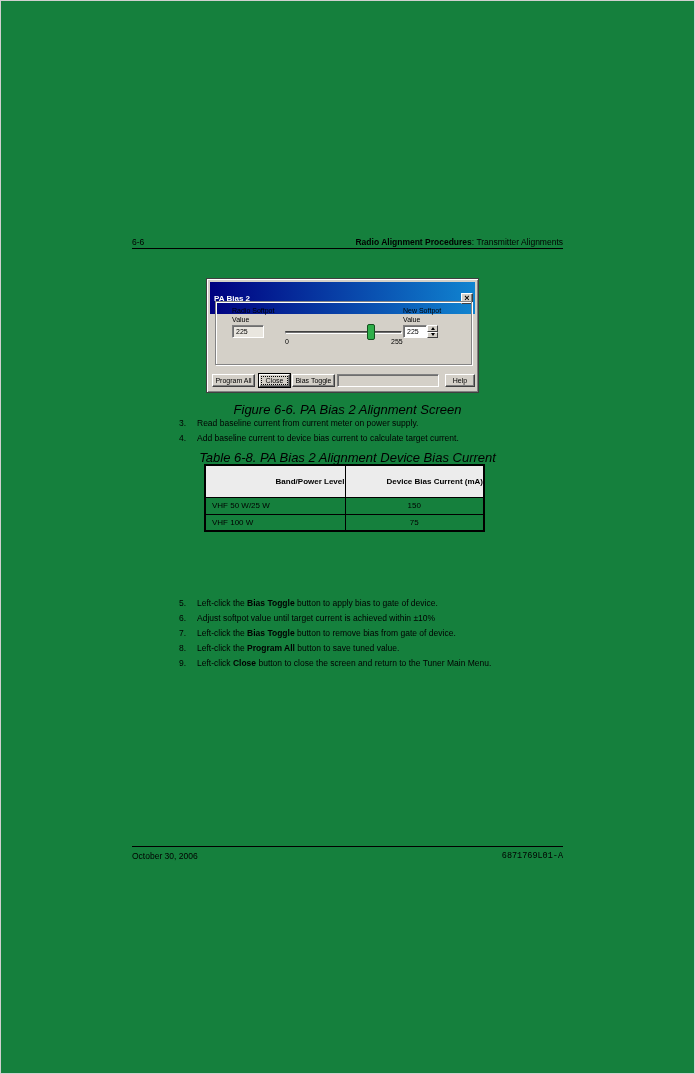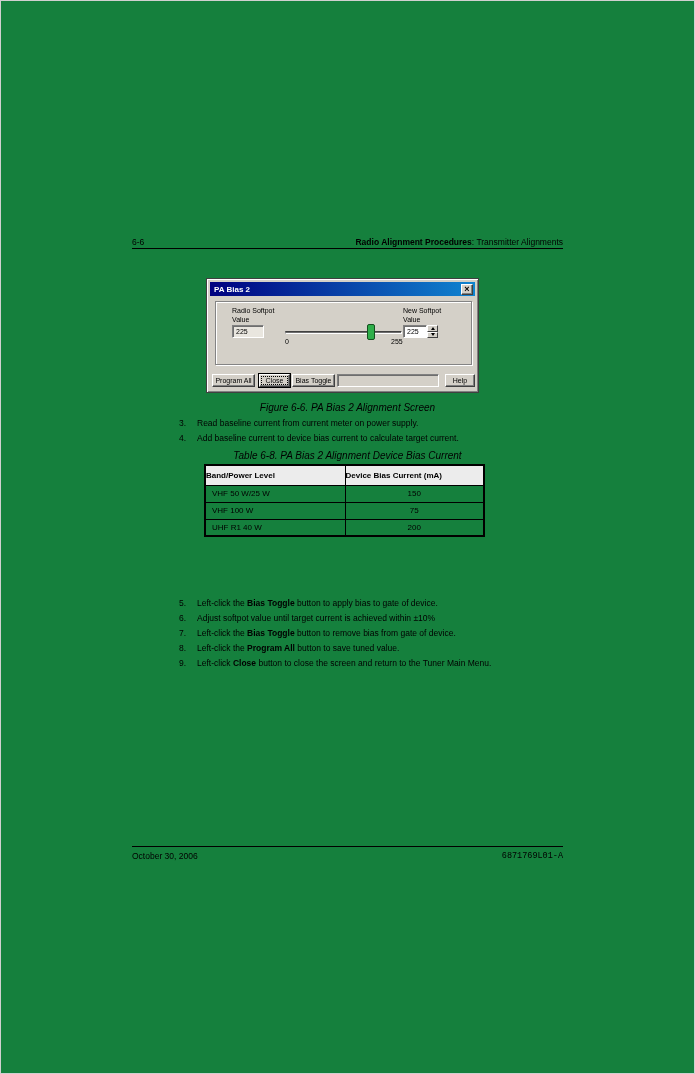--- a/index.html
+++ b/index.html
@@ -16,21 +16,21 @@
   .rule-top    { position:absolute; left:131px; right:131px; top:247px; border-top:1px solid #000; }
   .rule-bottom { position:absolute; left:131px; right:131px; top:845px; border-top:1px solid #000; }
   .ftr-left  { position:absolute; left:131px; top:850px; font-size:8.5px; }
   .ftr-right { position:absolute; right:131px; top:850px; font-size:8.5px;font-family:Liberation Mono, monospace; }
 
   
   .dialog { position:absolute; left:205px; top:277px; width:273px; height:115px;
             background:#d4d0c8; border:1px solid #404040;
             box-shadow: inset 1px 1px 0 #ffffff, inset -1px -1px 0 #808080;
             font-size:7px; }
-  .titlebar { position:absolute; left:3px; right:3px; top:3px; height:14px;
+  .titlebar { position:absolute; left:3px; right:3px; top:3px; height:32px;
               background:linear-gradient(90deg, var(--color-titlebar-start,#000080), var(--color-titlebar-end,#1084d0));
               display:flex; align-items:center; padding:0 2px 0 4px; }
   .titlebar-text { color:#fff; font-size:8px; font-weight:bold; }
   .title-close { margin-left:auto; width:12px; height:11px; background:#d4d0c8;
                  border-top:1px solid #fff; border-left:1px solid #fff;
                  border-right:1px solid #404040; border-bottom:1px solid #404040;
                  box-shadow: inset -1px -1px 0 #808080;
                  font-size:9px; font-weight:bold; line-height:9px; text-align:center; cursor:default; }
   .grp { position:absolute; left:8px; top:22px; width:257px; height:64px;
          border:1px solid #848484; box-shadow: 1px 1px 0 #ffffff, inset 1px 1px 0 #ffffff; }
@@ -65,35 +65,35 @@
          font-size:7px; text-align:center; line-height:11px; cursor:default; }
   .btn-program { left:5px;   width:43px; }
   .btn-close   { left:52px;  width:31px; box-shadow: 0 0 0 1px #000, inset -1px -1px 0 #808080;
                  outline:1px dotted #000; outline-offset:-3px; }
   .btn-bias    { left:85px;  width:43px; }
   .status-box  { position:absolute; left:130px; top:95px; width:102px; height:13px; background:#d4d0c8; }
   .btn-help    { left:238px; width:30px; }
 
   
   .caption { position:absolute; left:0; right:0; text-align:center;
-             font-size:10px; font-style:italic; }
+             font-size:13px; font-style:italic; }
   .fig-caption   { top:401px; }
   .table-caption { top:449px; }
 
   .steps { position:absolute; left:178px; width:390px; font-size:8.5px; }
   .steps-before { top:417px; }
   .steps-after  { top:597px; }
   .step { display:flex; line-height:10px; margin-bottom:5px; }
   .step-num { width:18px; flex:0 0 18px; }
   .step-text b { font-weight:bold; }
 
   .doc-table { position:absolute; left:203px; top:463px; width:281px;
                border-collapse:collapse; border:2px solid #000; }
   .doc-table th, .doc-table td { border:1px solid #000; font-size:8px; }
-  .doc-table th { height:20px; background:#ececec; font-weight:bold; text-align:left;margin-left:36px; }
+  .doc-table th { height:32px; background:#ececec; font-weight:bold; text-align:right;margin-left:36px; }
   .doc-table th:first-child, .doc-table td:first-child { width:140px; }
   .doc-table td { height:17px; }
   .doc-table td.col-band { text-align:left; padding-left:6px; }
   .doc-table td.col-current { text-align:center; }
 </style>
 </head>
 <body>
 
 <div class="page">
 
@@ -169,24 +169,20 @@
       </thead>
     <tbody id="table-body">
         <tr>
           <td class="col-band">VHF 50 W/25 W</td>
           <td class="col-current">150</td>
         </tr>
         <tr>
           <td class="col-band">VHF 100 W</td>
           <td class="col-current">75</td>
         </tr>
-        <tr>
-          <td class="col-band">UHF R1 40 W</td>
-          <td class="col-current">200</td>
-        </tr>
       </tbody>
   </table>
 
   <div class="steps steps-after" id="steps-after">
       <div class="step">
         <span class="step-num">5.</span>
         <span class="step-text"><span>Left-click the </span><b>Bias Toggle</b><span> button to apply bias to gate of device.</span></span>
       </div>
       <div class="step">
         <span class="step-num">6.</span>

